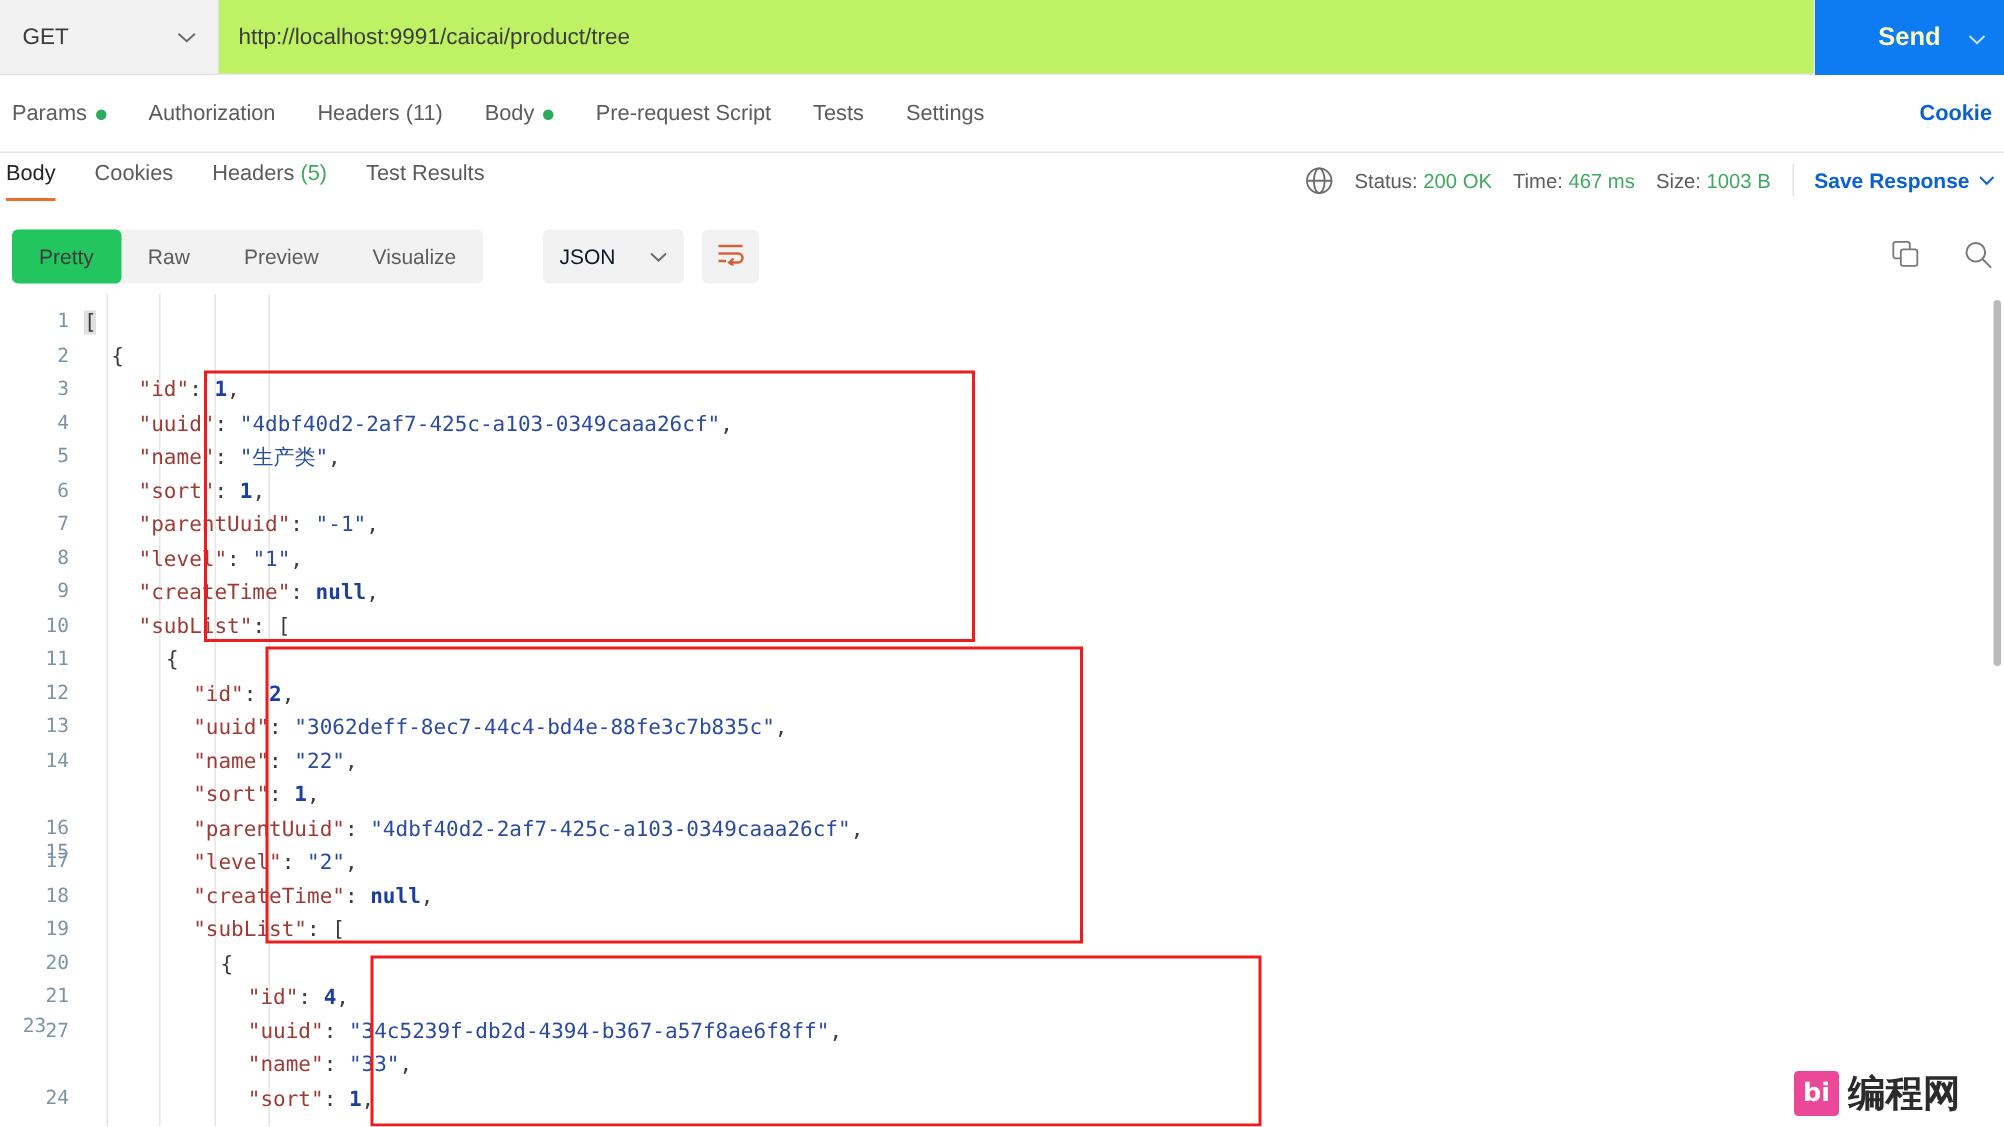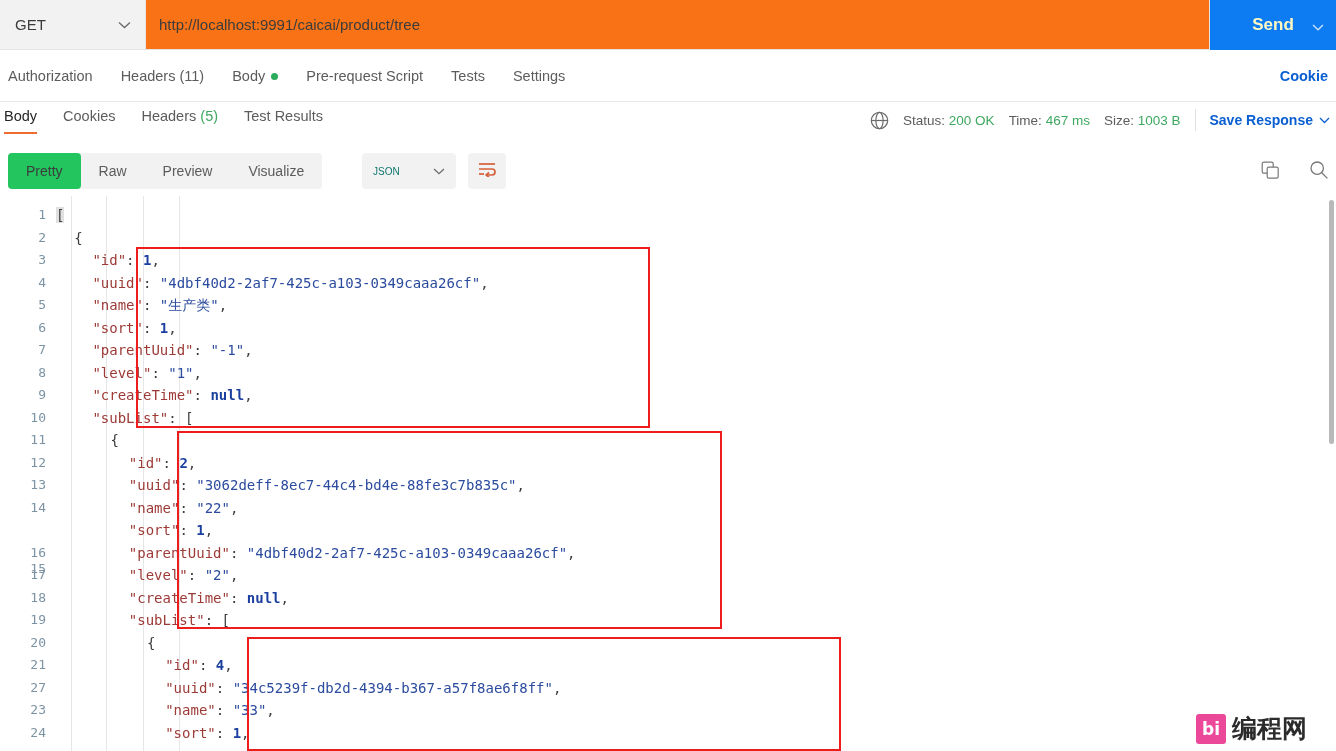--- a/index.html
+++ b/index.html
@@ -15,21 +15,21 @@
   .urlbar { position:absolute; left:0; top:0; width:1336px; height:51px; background:#fff; }
   .method-box {
     position:absolute; left:0; top:0; width:146px; height:50px;
     background:#f2f2f2; border:1px solid #e4e4e4; border-left:none; border-top:none;
     display:flex; align-items:center;
   }
   .method-label { font-size:15px; color:#3c3c3c; padding-left:15px; flex:1; }
   .method-caret { padding-right:14px; color:#6b6b6b; display:flex; align-items:center; }
   .url-box {
     position:absolute; left:146px; top:0; width:1064px; height:50px;
-    background:#f97316; border:1px solid #e4e4e4; border-left:none; border-top:none;
+    background:#bef264; border:1px solid #e4e4e4; border-left:none; border-top:none;
     display:flex; align-items:center;
   }
   .url-text { font-size:15px; color:#3c3c3c; padding-left:13px; }
   .send-btn {
     position:absolute; left:1210px; top:0; width:126px; height:50px;
     background:#0d7cf2; display:flex; align-items:center; justify-content:center;
   }
   .send-label { color:#fef9c3; font-size:17px; font-weight:bold; }
   .send-caret { position:absolute; right:12px; top:17px; color:#cfe3fb; }
 
@@ -75,21 +75,21 @@
 
   
   .viewbar { position:absolute; left:0; top:150px; width:1336px; height:42px; }
   .seg { position:absolute; left:8px; top:3px; height:36px; background:#f2f2f2;
          border-radius:4px; display:flex; align-items:stretch; }
   .seg .si { display:flex; align-items:center; padding:0 18px; font-size:14px; color:#5c5c5c; }
   .seg .si.active { background:#22c55e; border-radius:4px; color:#3c3c3c; }
   .json-drop { position:absolute; left:362px; top:3px; height:36px; width:94px;
                background:#f2f2f2; border-radius:4px; display:flex; align-items:center;
                justify-content:space-between; padding:0 11px; }
-  .json-drop span { font-size:10px; color:#0f766e; }
+  .json-drop span { font-size:14px; color:#0f172a; }
   .wrap-btn { position:absolute; left:468px; top:3px; width:38px; height:36px;
               background:#f2f2f2; border-radius:4px; display:flex;
               align-items:center; justify-content:center; }
   .copy-btn { position:absolute; left:1258px; top:10px; width:24px; height:24px;
               display:flex; align-items:center; justify-content:center; }
   .search-btn { position:absolute; left:1307px; top:10px; width:24px; height:24px;
                 display:flex; align-items:center; justify-content:center; }
 
   
   .code-wrap { position:absolute; left:0; top:196px; width:1336px; height:555px;
@@ -149,20 +149,24 @@
       <div class="send-label">Send</div>
       <div class="send-caret">
         <svg width="12" height="7" viewBox="0 0 12 7">
             <path d="M1 1L6 5.8L11 1" stroke="#cfe3fb" stroke-width="1.3" fill="none"></path>
           </svg>
       </div>
     </div>
   </div>
 
   <div class="reqtabs">
+    <div class="rt">
+      <span>Params</span>
+      <span class="greendot"></span>
+    </div>
     <div class="rt">
       <span>Authorization</span>
     </div>
     <div class="rt">
       <span>Headers (11)</span>
     </div>
     <div class="rt">
       <span>Body</span>
       <span class="greendot"></span>
     </div>
@@ -282,21 +286,21 @@
         <div class="gnum" style="top: 278px;">13</div>
         <div class="gnum" style="top: 300.5px;">14</div>
         <div class="gnum" style="top: 323px; margin-top: 39px;">15</div>
         <div class="gnum" style="top: 345.5px;">16</div>
         <div class="gnum" style="top: 368px;">17</div>
         <div class="gnum" style="top: 390.5px;">18</div>
         <div class="gnum" style="top: 413px;">19</div>
         <div class="gnum" style="top: 435.5px;">20</div>
         <div class="gnum" style="top: 458px;">21</div>
         <div class="gnum" style="top: 480.5px;">27</div>
-        <div class="gnum" style="top: 503px;">23</div>
+        <div class="gnum" style="top: 478px; text-align: center;">23</div>
         <div class="gnum" style="top: 525.5px;">24</div>
       </div>
     <div class="code" id="code">
       <div class="indent" style="left:15px"></div>
       <div class="indent" style="left:50px"></div>
       <div class="indent" style="left:87px"></div>
       <div class="indent" style="left:123px"></div>
     <div class="cl" style="top: 8px; left: 0px;"><span class="brk sel-brk">[</span></div>
         <div class="cl" style="top: 30.5px; left: 18.2px;"><span class="brk">{</span></div>
         <div class="cl" style="top: 53px; left: 36.4px;"><span class="k">"id"</span><span class="pun">: </span><span class="num">1</span><span class="pun">,</span></div>

